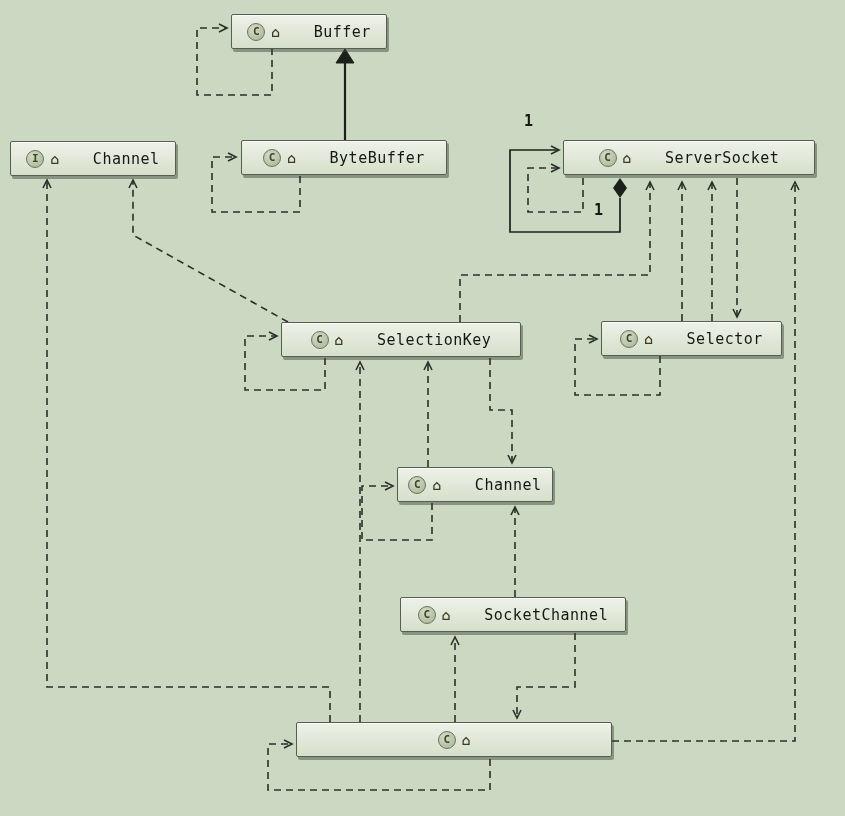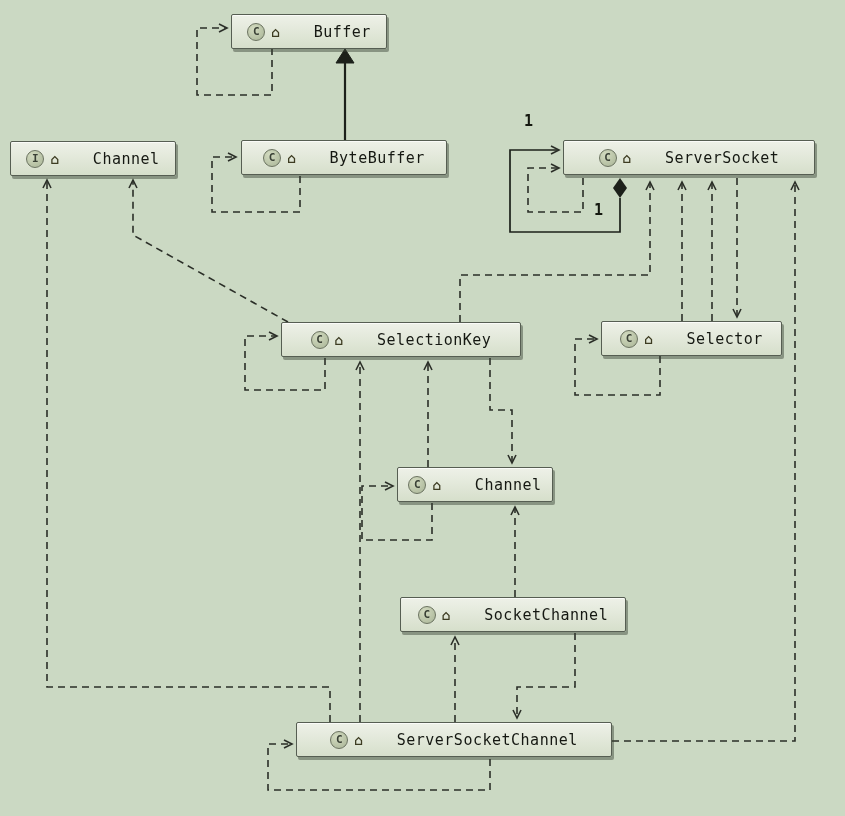--- a/index.html
+++ b/index.html
@@ -135,19 +135,18 @@
 
   <div class="node" style="left:400px;top:597px;width:226px">
     <span class="kind-icon">C</span>
     <span class="home-icon">⌂</span>
     <span class="label">SocketChannel</span>
   </div>
 
   <div class="node" style="left:296px;top:722px;width:316px">
     <span class="kind-icon">C</span>
     <span class="home-icon">⌂</span>
-    <span class="label">ServerSocketChannel</span>
   </div>
 
   <div class="mult" style="left:524px;top:112px">1</div>
   <div class="mult" style="left:594px;top:201px">1</div>
 
 </div>
 
 </body></html>

